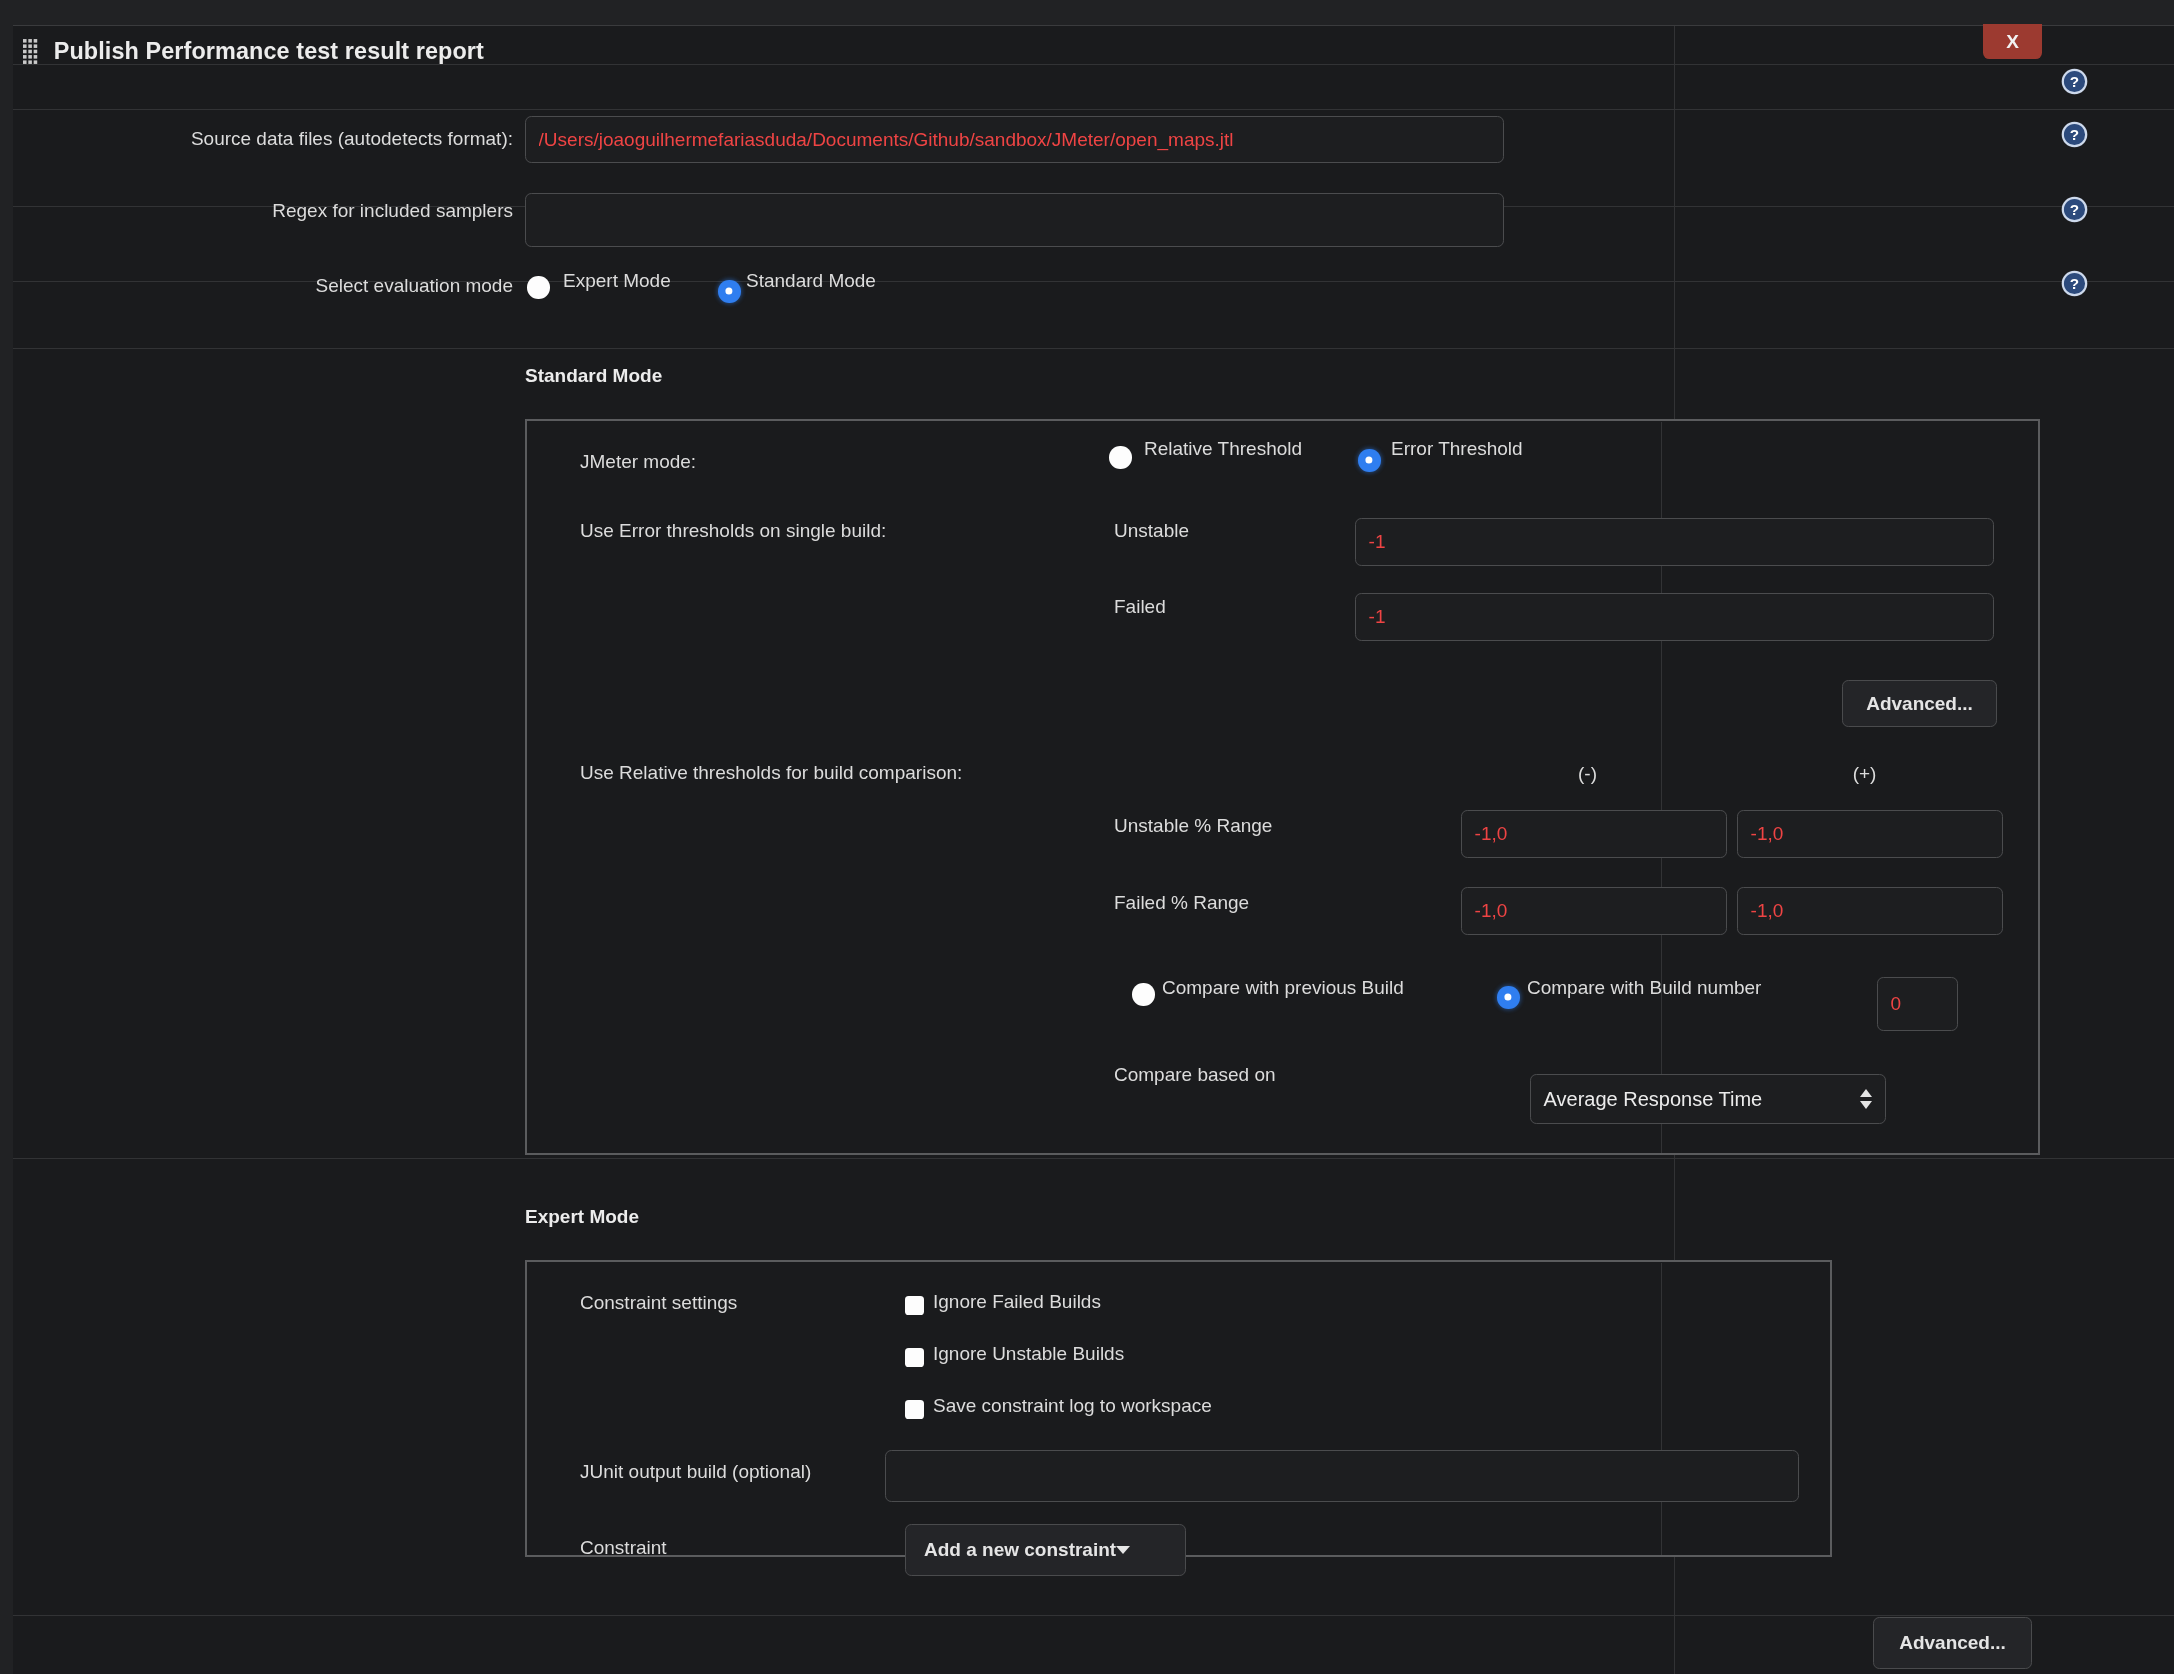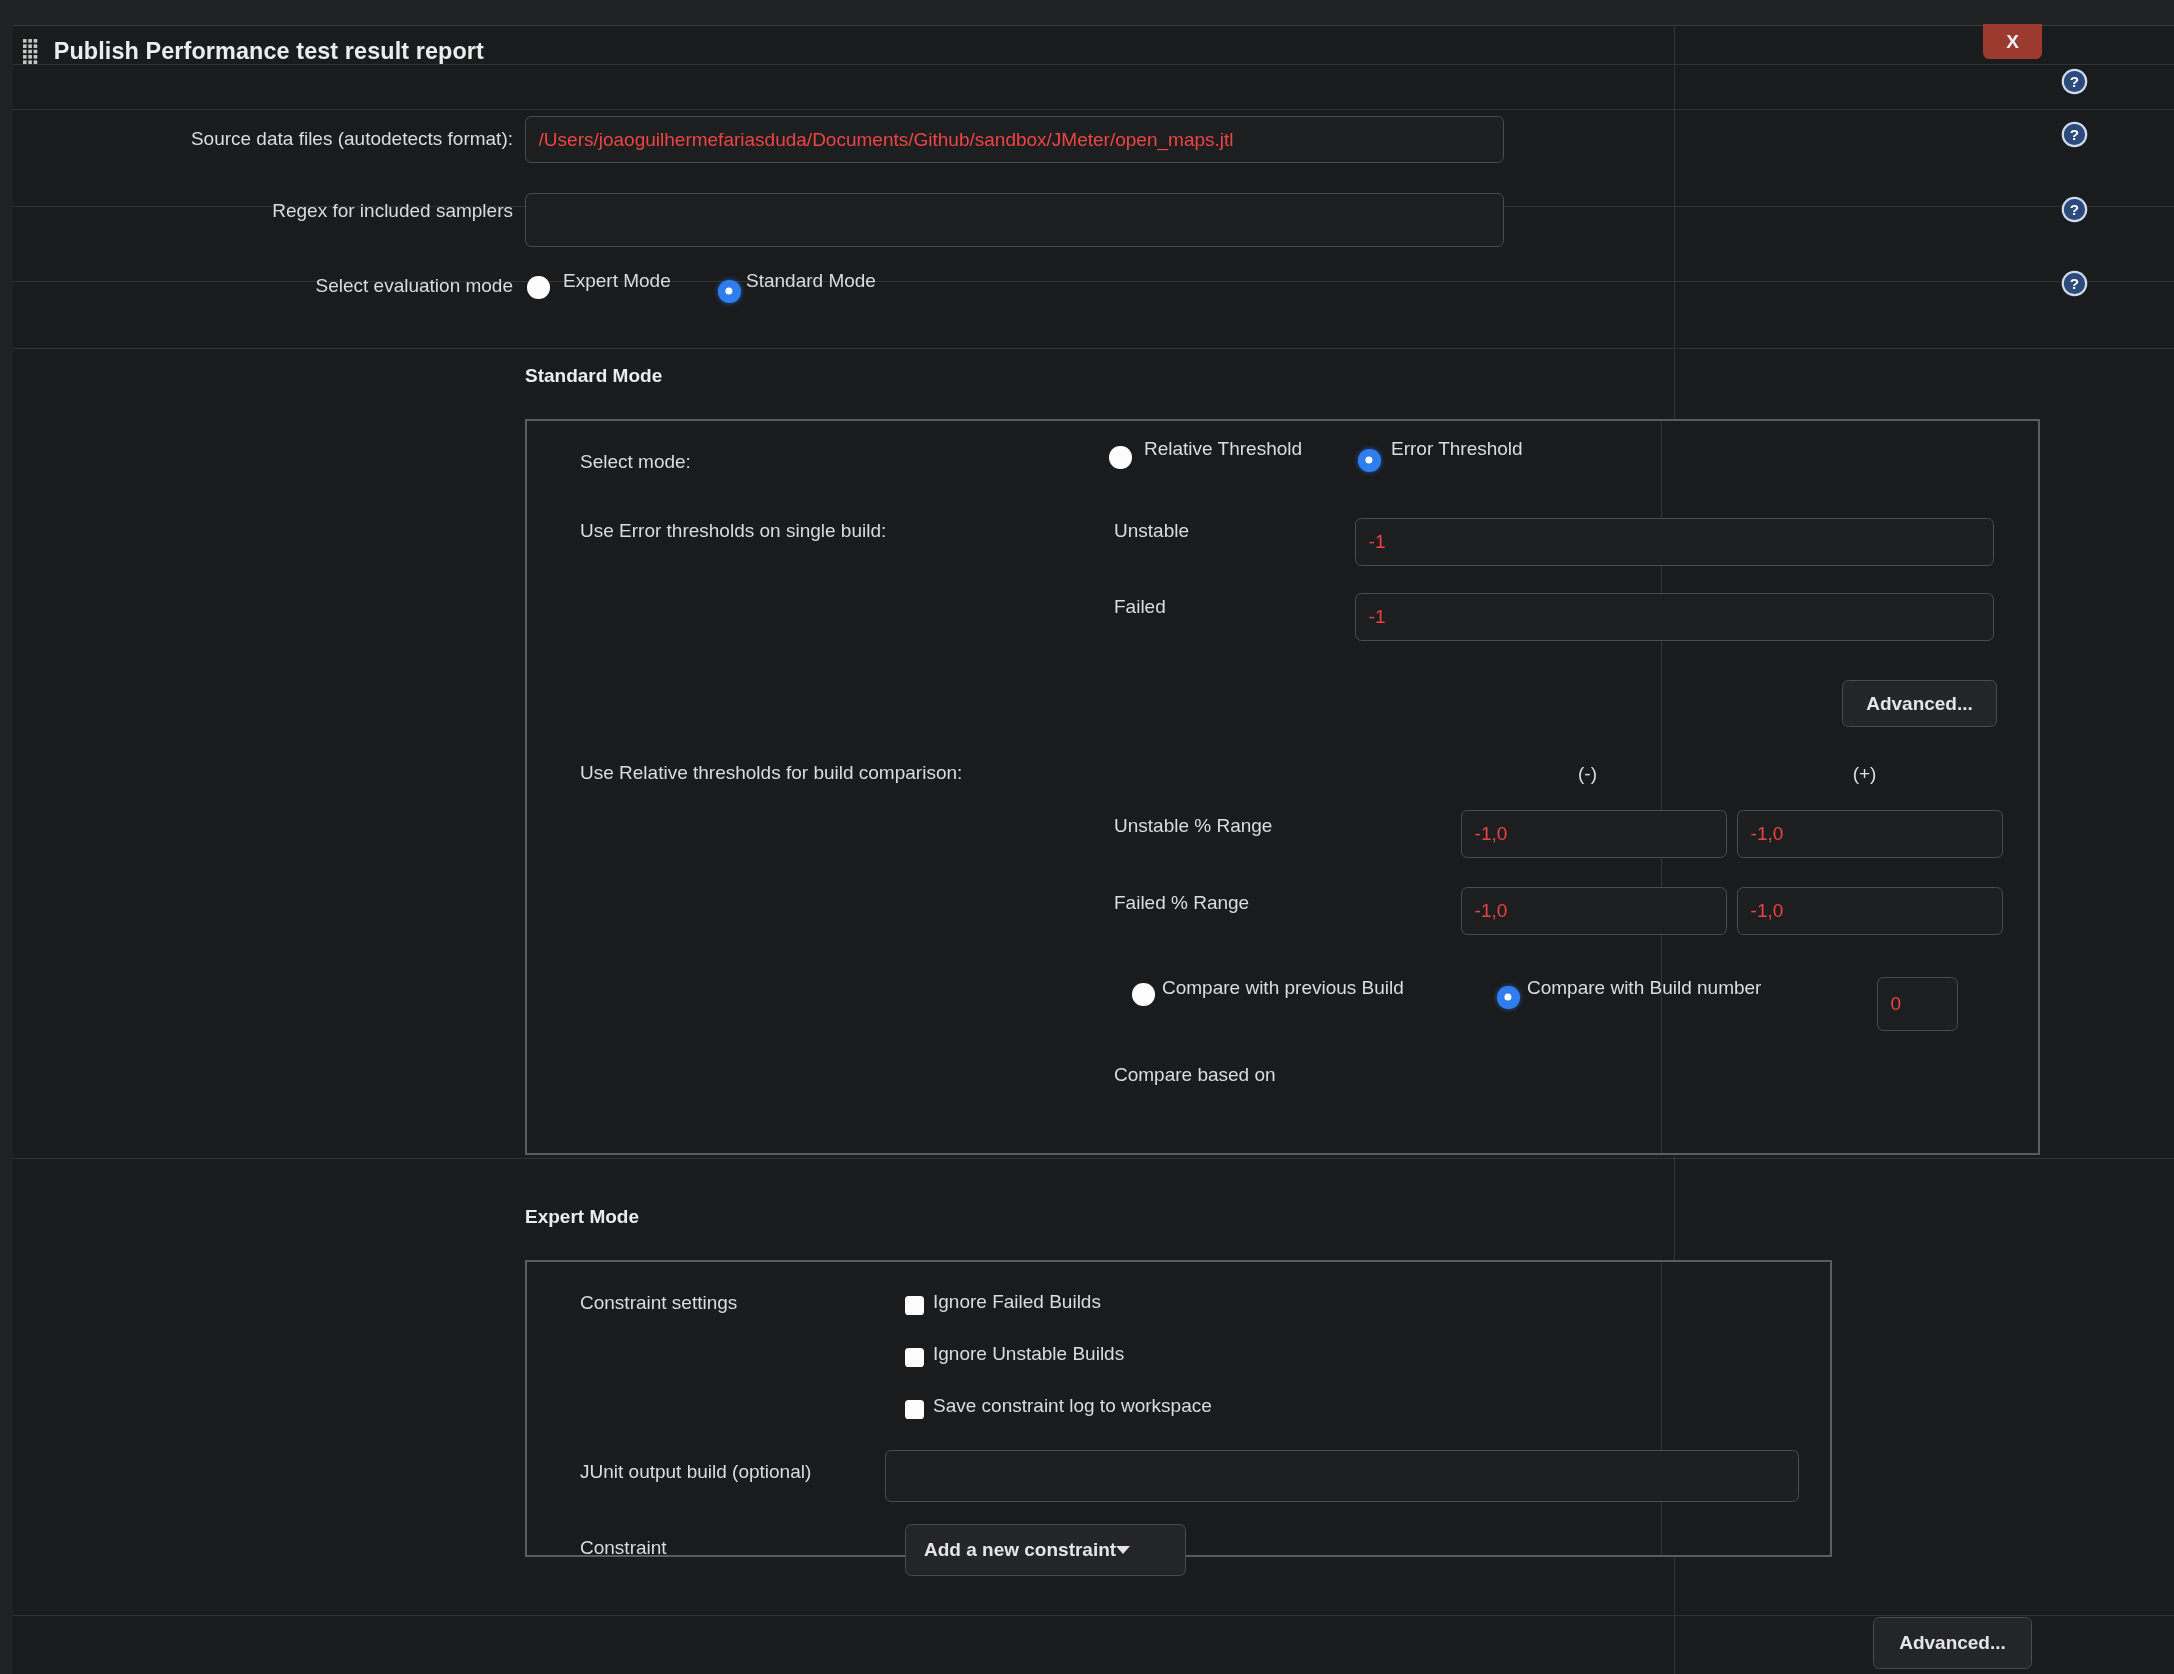--- a/index.html
+++ b/index.html
@@ -324,21 +324,21 @@
   <div class="lbl" style="left:563px; top:270px;">Expert Mode</div>
 
   <span class="radio on" style="left:718px; top:280px;"></span>
   <div class="lbl" style="left:746px; top:270px;">Standard Mode</div>
 
   <div class="section-title" style="left:525px; top:365px;">Standard Mode</div>
 
   <div class="panel" style="left:525px; top:419px; width:1515px; height:736px;"></div>
   <div class="vrule" style="left:1661px; top:422px; height:731px;"></div>
 
-  <div class="lbl" style="left:580px; top:451px;">Select mode:</div>
+  <div class="lbl" style="left:580px; top:451px;">JMeter mode:</div>
 
   <span class="radio" style="left:1109px; top:446px;"></span>
   <div class="lbl" style="left:1144px; top:438px;">Relative Threshold</div>
 
   <span class="radio on" style="left:1358px; top:449px;"></span>
   <div class="lbl" style="left:1391px; top:438px;">Error Threshold</div>
 
   <div class="lbl" style="left:580px; top:520px;">Use Error thresholds on single build:</div>
 
   <div class="lbl" style="left:1114px; top:520px;">Unstable</div>
@@ -363,20 +363,27 @@
   <input class="txt" type="text" style="left: 1737px; top: 887px; width: 266px; height: 48px;" value="-1,0">
 
   <span class="radio" style="left:1132px; top:983px;"></span>
   <div class="lbl" style="left:1162px; top:977px;">Compare with previous Build</div>
 
   <span class="radio on" style="left:1497px; top:986px;"></span>
   <div class="lbl" style="left:1527px; top:977px;">Compare with Build number</div>
   <input class="txt" type="text" style="left: 1877px; top: 977px; width: 81px; height: 54px;" value="0">
 
   <div class="lbl" style="left:1114px; top:1064px;">Compare based on</div>
+  <div class="sel" style="left:1530px; top:1074px; width:356px; height:50px;">
+    <span class="sel-val">Average Response Time</span>
+    <span class="spin">
+      <i class="up"></i>
+        <i class="down"></i>
+    </span>
+  </div>
 
   <div class="section-title" style="left:525px; top:1206px;">Expert Mode</div>
 
   <div class="panel" style="left:525px; top:1260px; width:1307px; height:297px;"></div>
   <div class="vrule" style="left:1661px; top:1263px; height:292px;"></div>
 
   <div class="lbl" style="left:580px; top:1292px;">Constraint settings</div>
 
   <span class="ckbox" style="left:905px; top:1296px;"></span>
   <div class="lbl" style="left:933px; top:1291px;">Ignore Failed Builds</div>

